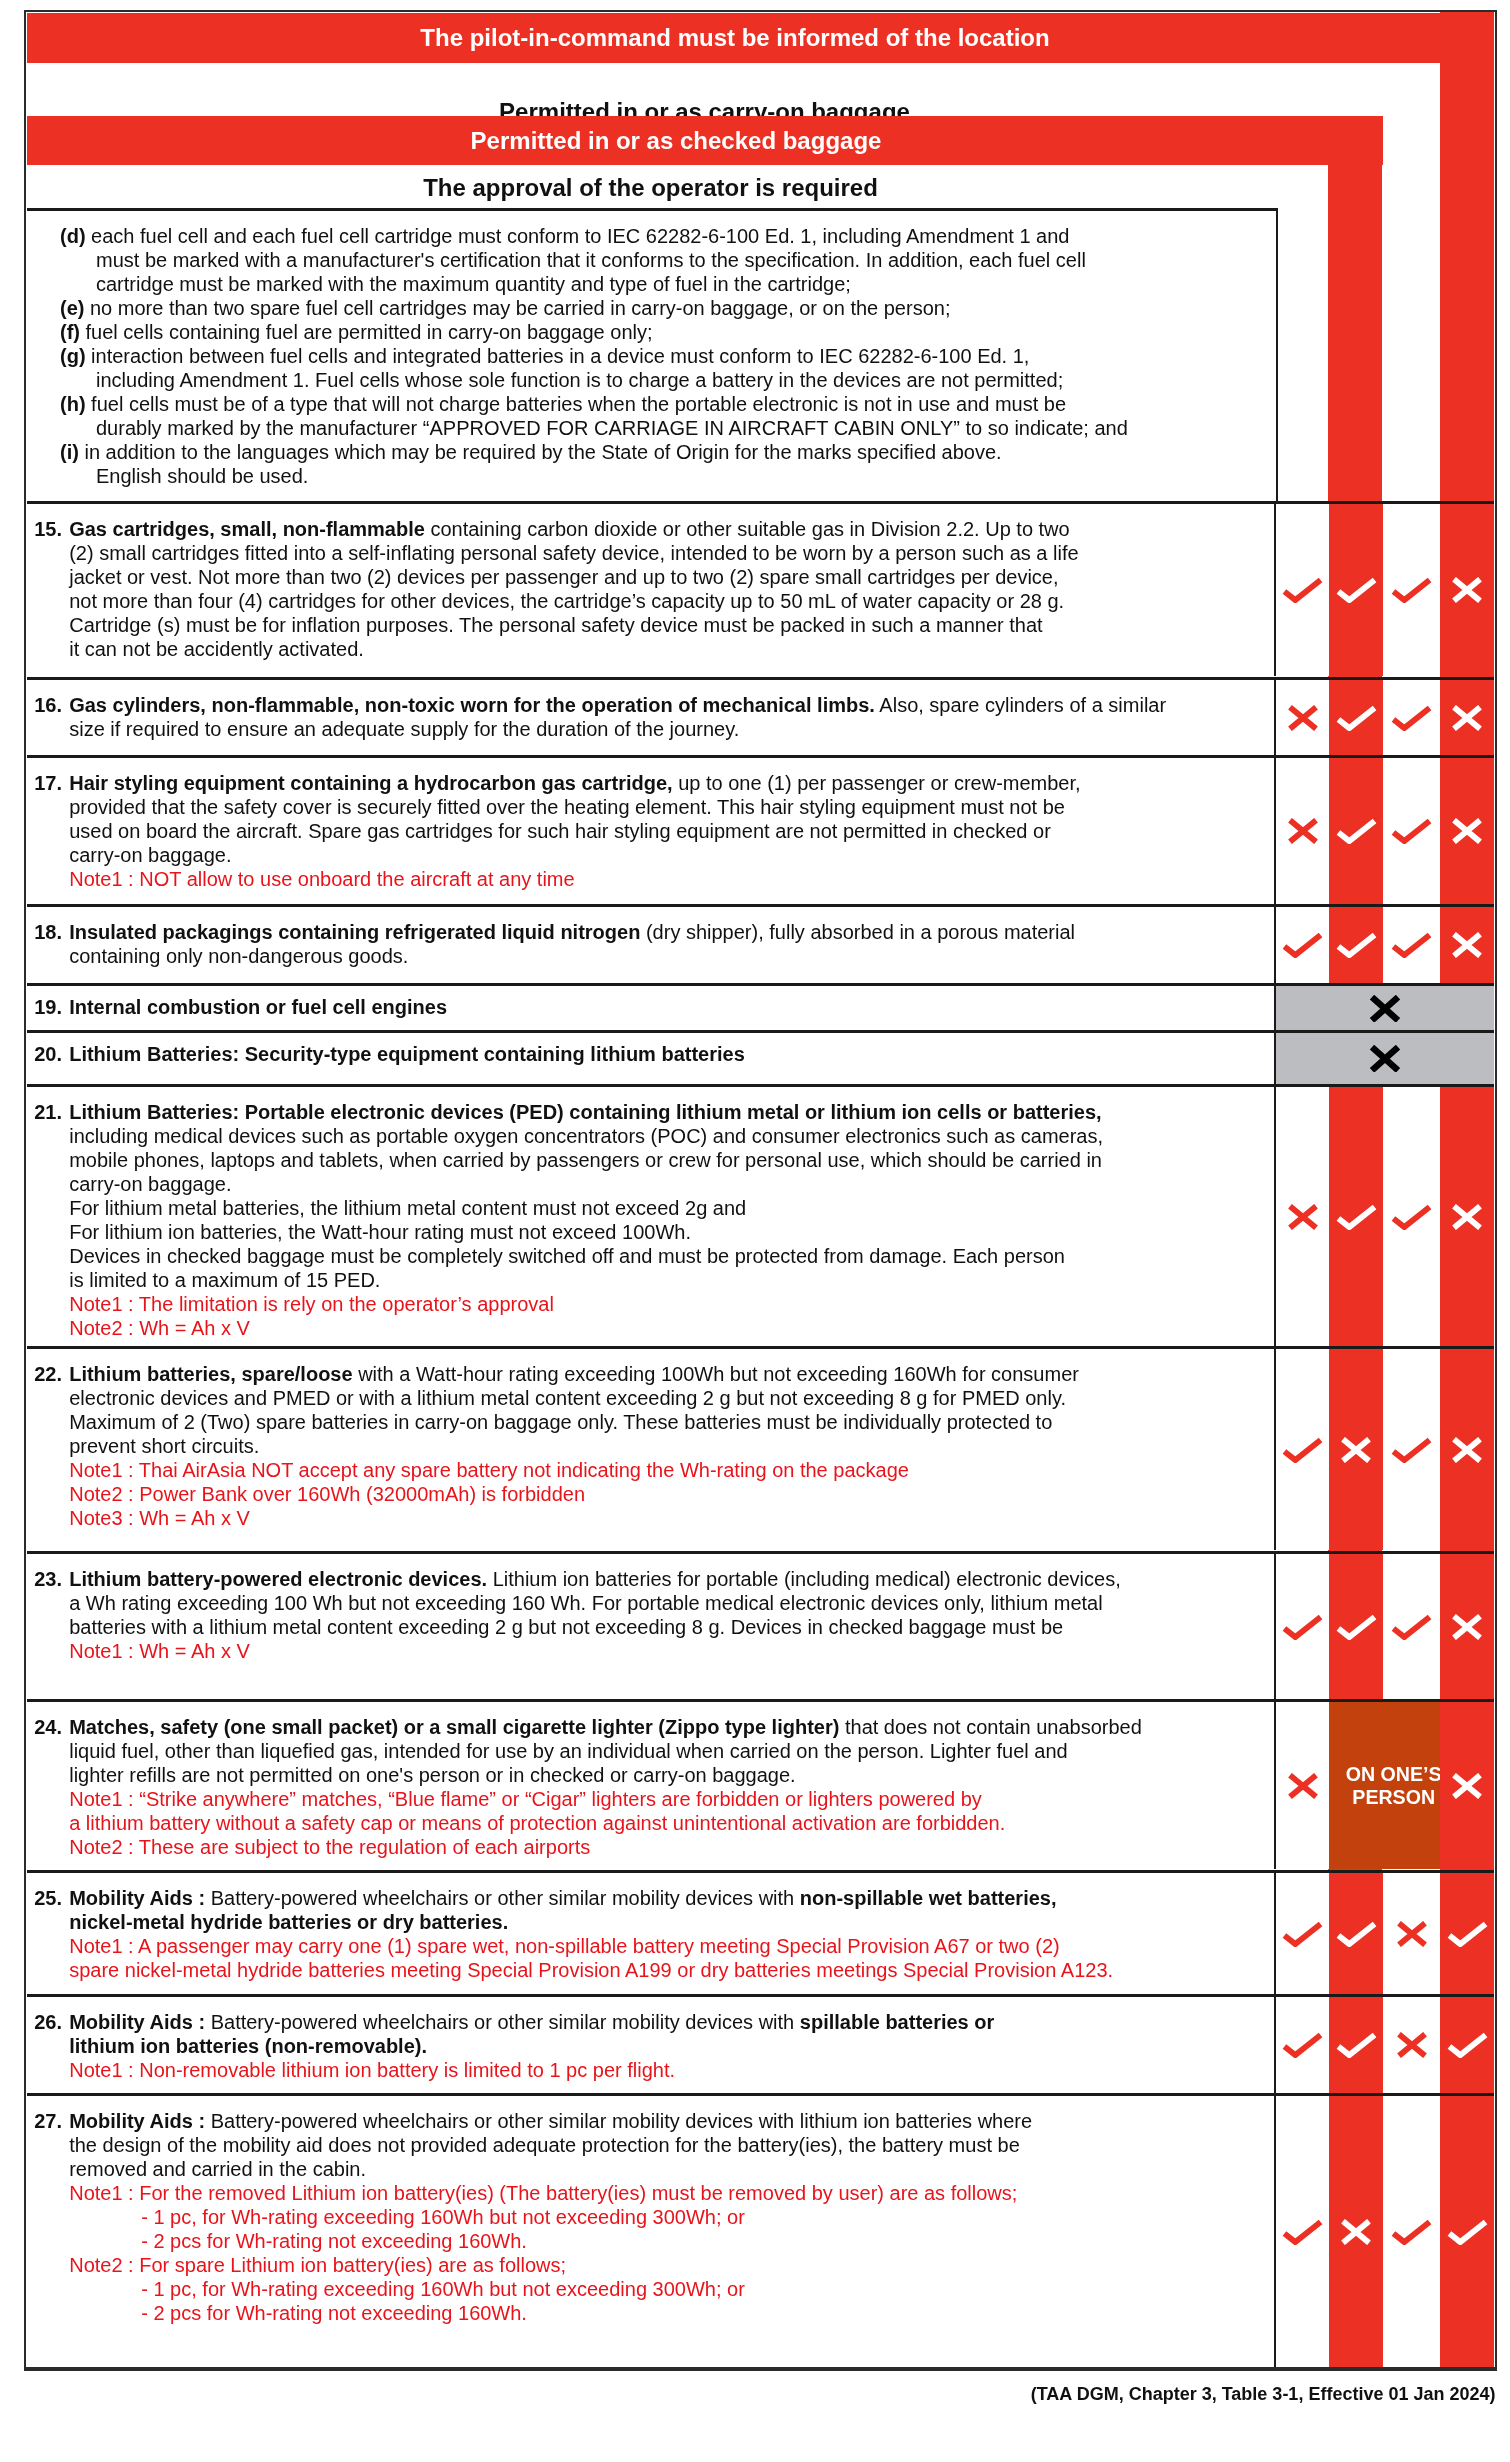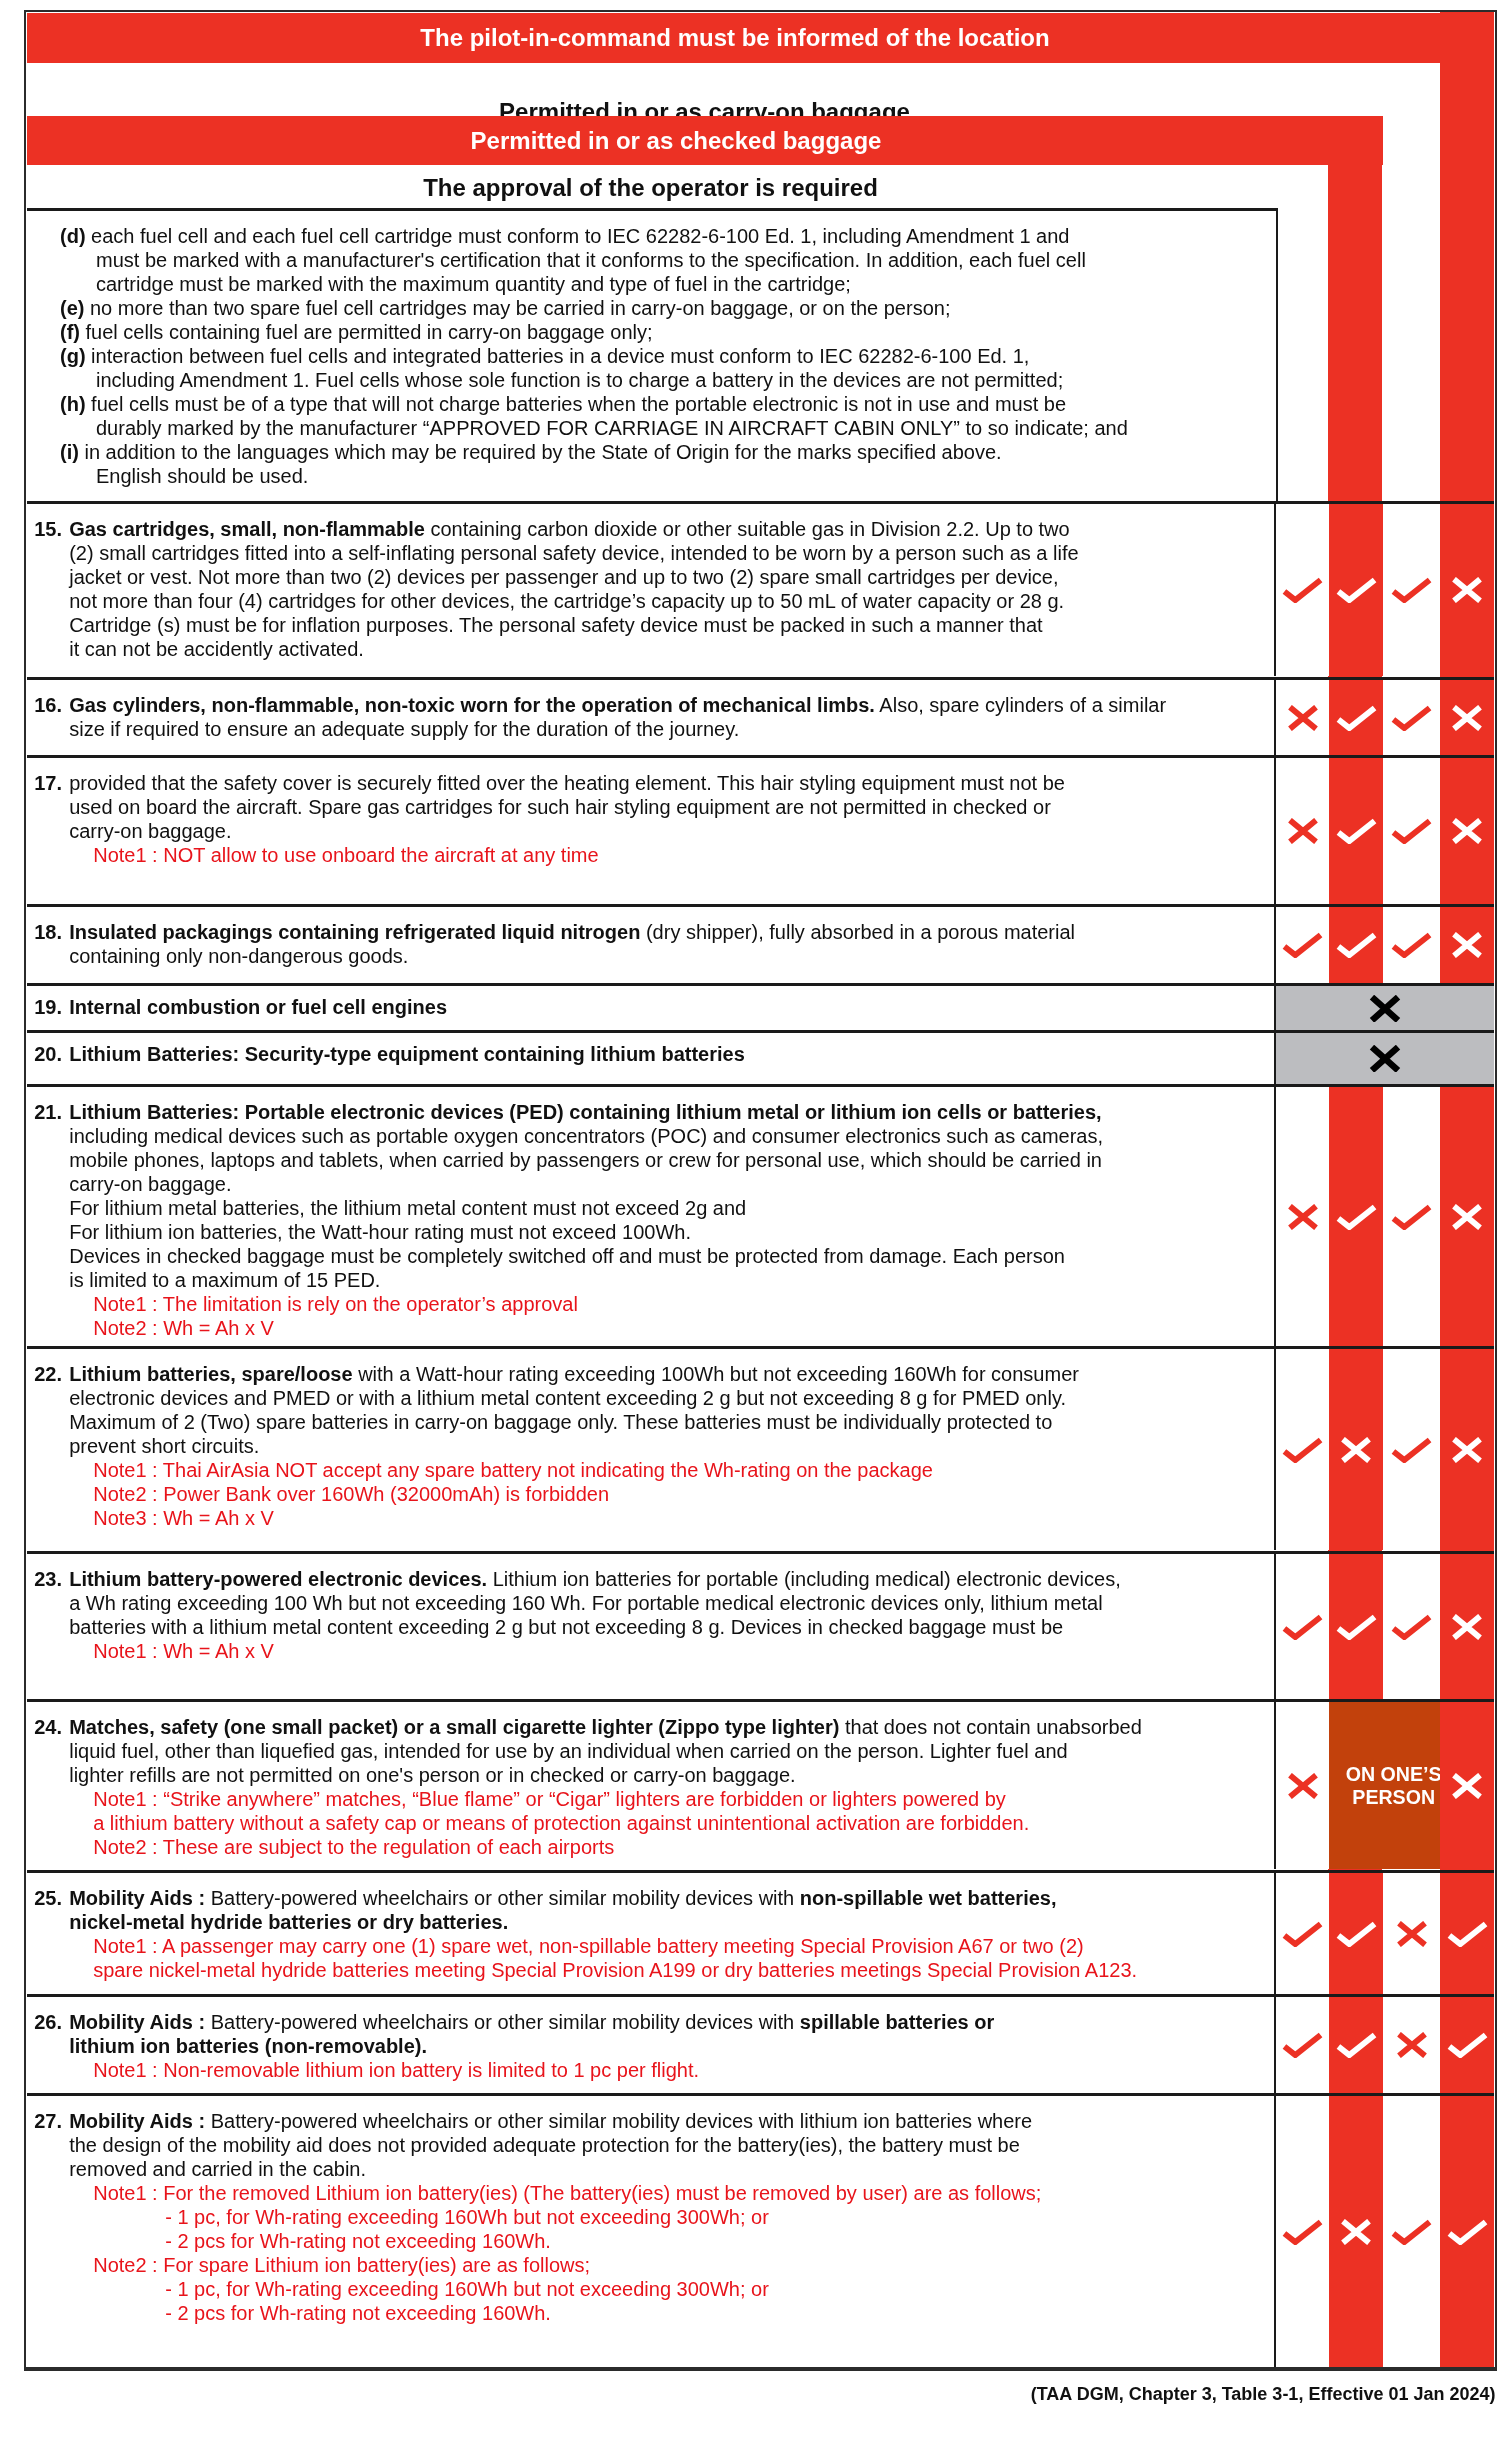--- a/index.html
+++ b/index.html
@@ -15,21 +15,21 @@
   .col.red { background:#ec3124; }
   .col.white { background:#fff; }
   .row { position:absolute; left:27px; width:1467px; box-sizing:border-box;
          border-top:3.6px solid #1a1a1a; }
   .row .text { position:absolute; left:0; top:0; bottom:0; width:1249px;
                border-right:2.9px solid #1a1a1a; background:#fff; box-sizing:border-box;
                padding:13px 7.2px 7.2px 7.2px; font-size:20px; line-height:24px; }
   .row .num { position:absolute; left:7.2px; font-weight:bold; }
   .row .body { margin-left:35px; }
   .b { font-weight:bold; }
-  .note { color:#e8141b;margin-left:24px; }
+  .note { color:#e8141b; }
   .sub { padding-left:72px; }
   .cells { position:absolute; left:1249px; top:0; bottom:0; right:0; }
   .cell { position:absolute; top:0; bottom:0; display:flex; align-items:center; justify-content:center; }
   .c1 { left:0; width:53px; background:#fff; }
   .c2 { left:53px; width:54px; background:#ec3124; }
   .c3 { left:107px; width:57px; background:#fff; }
   .c4 { left:164px; width:54px; background:#ec3124; }
   .gray-span { position:absolute; left:0; right:0; top:0; bottom:0; background:#bcbdc0;
                display:flex; align-items:center; justify-content:center; }
   .dark-span { position:absolute; left:53px; width:112px; top:0; bottom:0; background:#c2410c;
@@ -160,20 +160,21 @@
               <path d="M4 3 L40 33 M40 3 L4 33" fill="none" stroke="#ffffff" stroke-width="8"></path>
             </svg>
           </span>
         </div>
       </div>
     </div>
     <div class="row" style="top: 755px; height: 149px;">
       <div class="text">
         <span class="num">17.</span>
         <div class="body">
+          <div><span class="b">Hair styling equipment containing a hydrocarbon gas cartridge,</span><span> up to one (1) per passenger or crew-member,</span></div>
           <div>provided that the safety cover is securely fitted over the heating element. This hair styling equipment must not be</div>
           <div>used on board the aircraft. Spare gas cartridges for such hair styling equipment are not permitted in checked or</div>
           <div>carry-on baggage.</div>
           <div class="note">Note1 : NOT allow to use onboard the aircraft at any time</div>
         </div>
       </div>
       <div class="cells">
         <div class="cell c1">
           <span class="icon">
             <svg width="32" height="26" viewBox="0 0 44 36">

